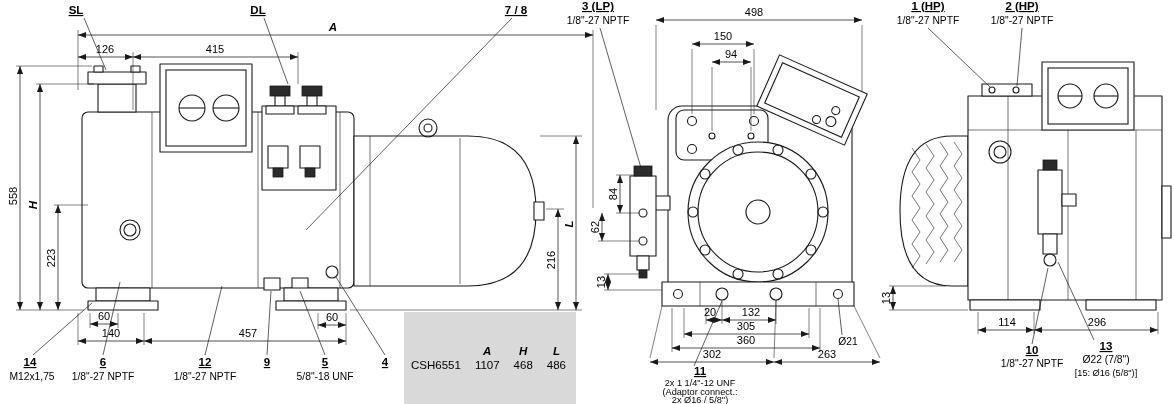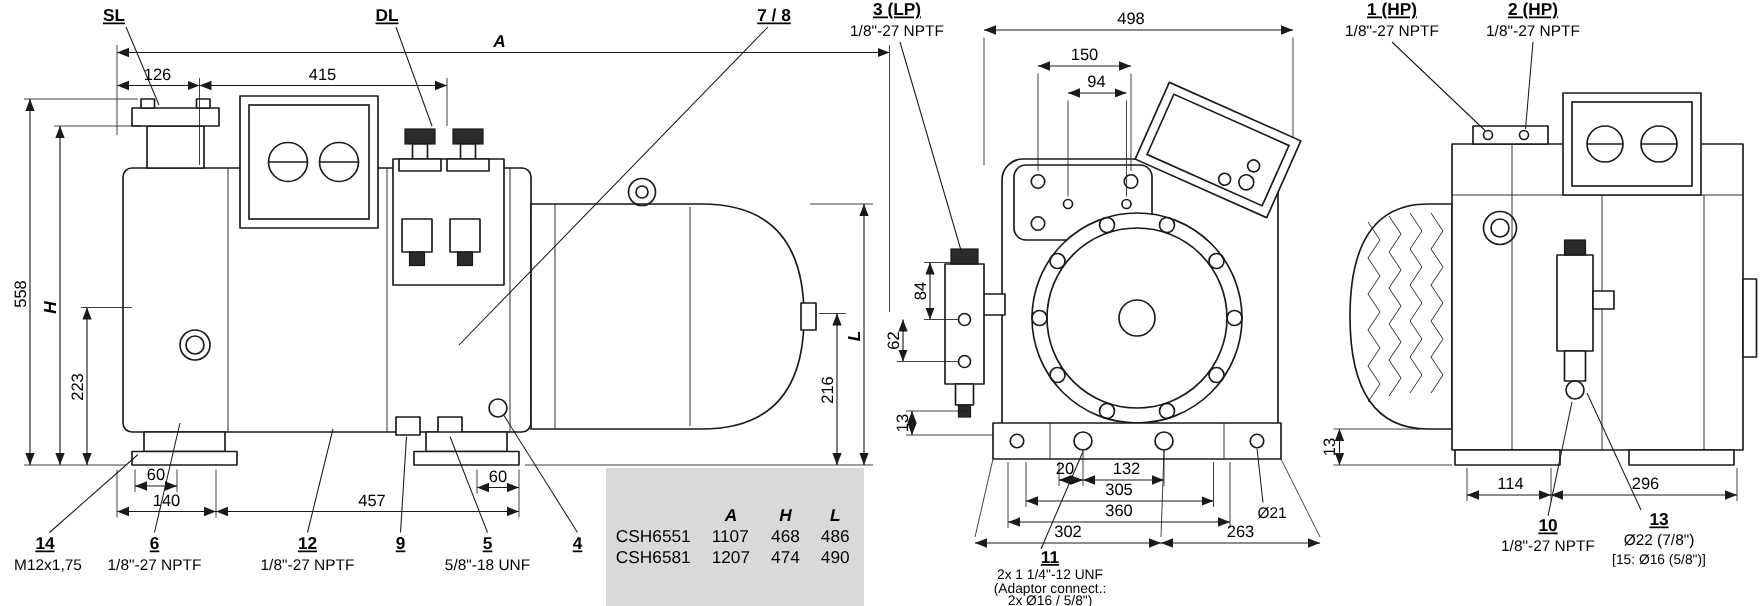--- a/index.html
+++ b/index.html
@@ -394,23 +394,17 @@
         <th>L</th>
       </tr>
     </thead>
     <tbody>
       <tr>
         <td class="model">CSH6551</td>
         <td>1107</td>
         <td>468</td>
         <td>486</td>
       </tr>
-      <tr>
-        <td class="model">CSH6581</td>
-        <td>1207</td>
-        <td>474</td>
-        <td>490</td>
-      </tr>
     </tbody>
   </table>
 </div>
 
 </div>
 
 </body></html>

